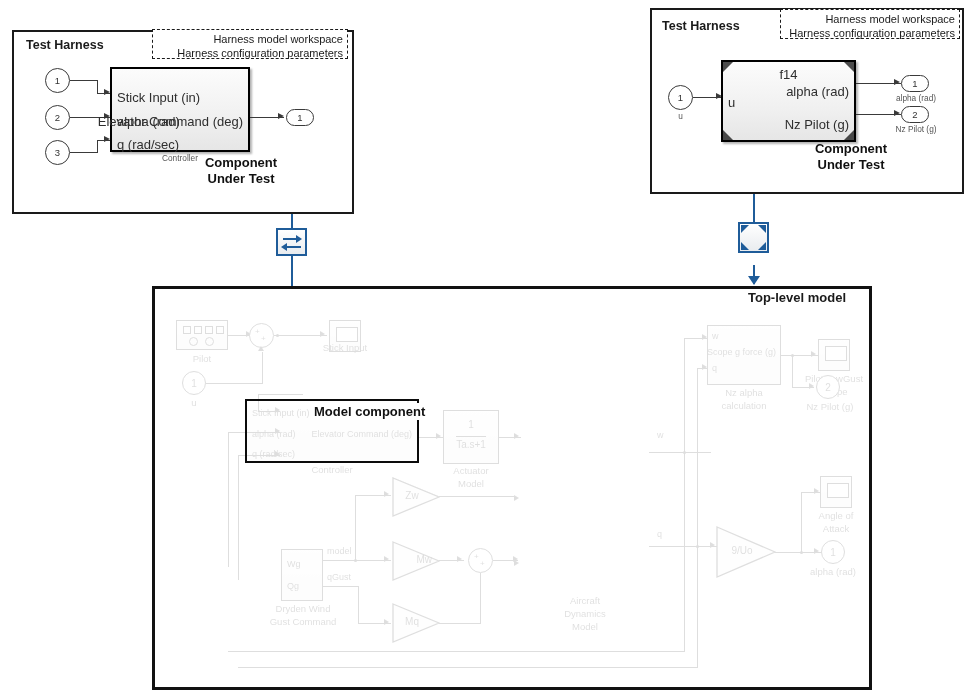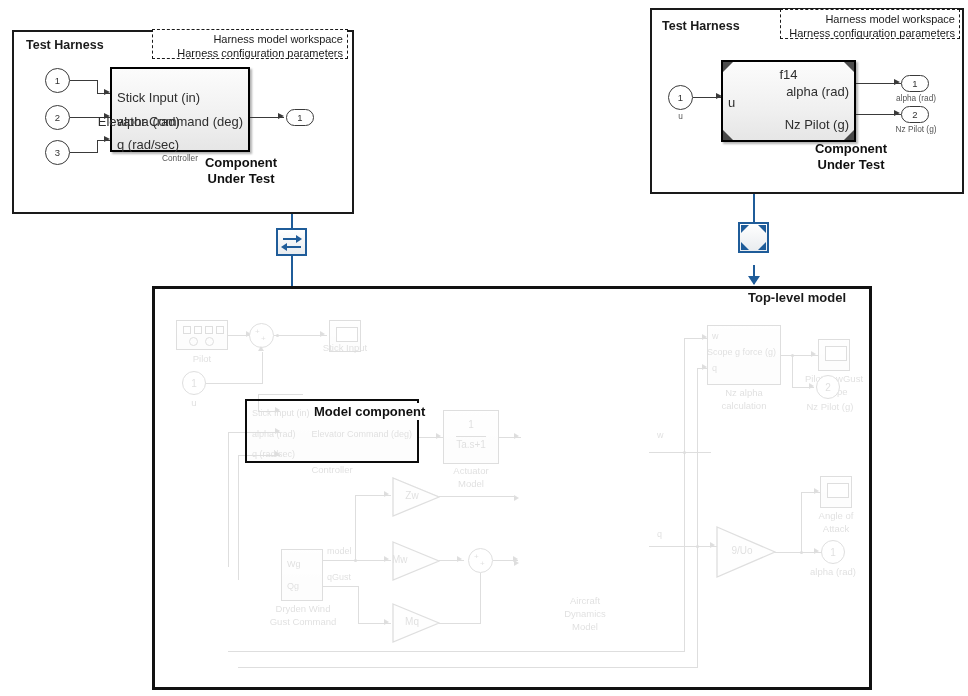--- a/index.html
+++ b/index.html
@@ -310,21 +310,21 @@
     <div class="tri" style="left:392px;top:477px;border-left:46px solid #fbfbfb;border-top:19px solid transparent;border-bottom:19px solid transparent;filter:drop-shadow(0 0 0 #1f1f1f);"></div>
     <svg style="position:absolute;left:392px;top:477px;" width="48" height="40">
       <polygon points="1,1 47,20 1,39" fill="#fcfcfc" stroke="#1f1f1f" stroke-width="1.3"></polygon>
     </svg>
     <div style="position:absolute;left:392px;top:490px;width:40px;text-align:center;font-size:10px;color:#1f1f1f;">Zw</div>
     <div class="gline gline-h" style="left:439px;top:496px;width:75px;"></div>
 
     <svg style="position:absolute;left:392px;top:541px;" width="48" height="40">
       <polygon points="1,1 47,20 1,39" fill="#fcfcfc" stroke="#1f1f1f" stroke-width="1.3"></polygon>
     </svg>
-    <div style="position:absolute;left:392px;top:554px;width:40px;text-align:left;font-size:10px;color:#1f1f1f;">Mw</div>
+    <div style="position:absolute;left:392px;top:554px;width:40px;text-align:right;font-size:10px;color:#1f1f1f;">Mw</div>
     <div class="gline gline-h" style="left:439px;top:560px;width:25px;"></div>
     <div class="garw" style="left:457px;top:556px;"></div>
 
     <svg style="position:absolute;left:392px;top:603px;" width="48" height="40">
       <polygon points="1,1 47,20 1,39" fill="#fcfcfc" stroke="#1f1f1f" stroke-width="1.3"></polygon>
     </svg>
     <div style="position:absolute;left:392px;top:616px;width:40px;text-align:center;font-size:10px;color:#1f1f1f;">Mq</div>
     <div class="gline gline-h" style="left:439px;top:623px;width:42px;"></div>
     <div class="gline gline-v" style="left:480px;top:573px;height:51px;"></div>
     <div class="garw-u" style="left:476px;top:567px;"></div>

